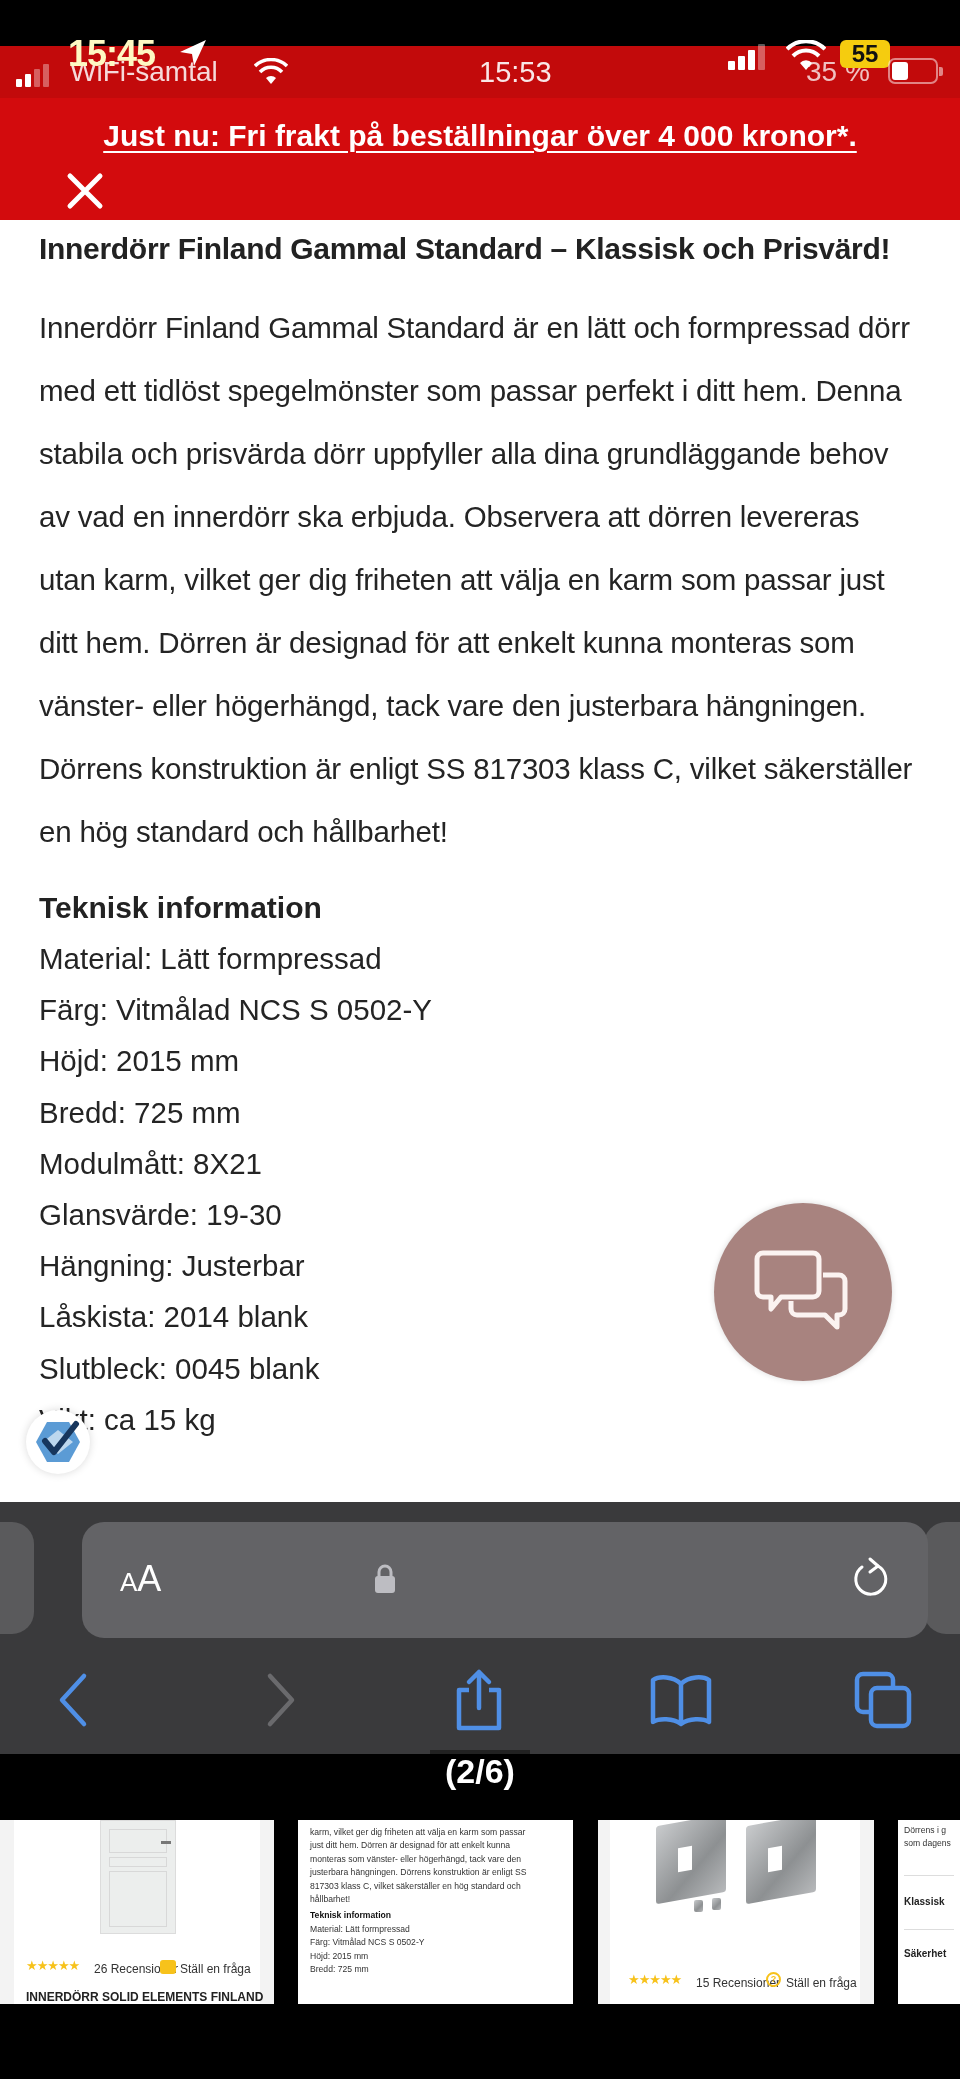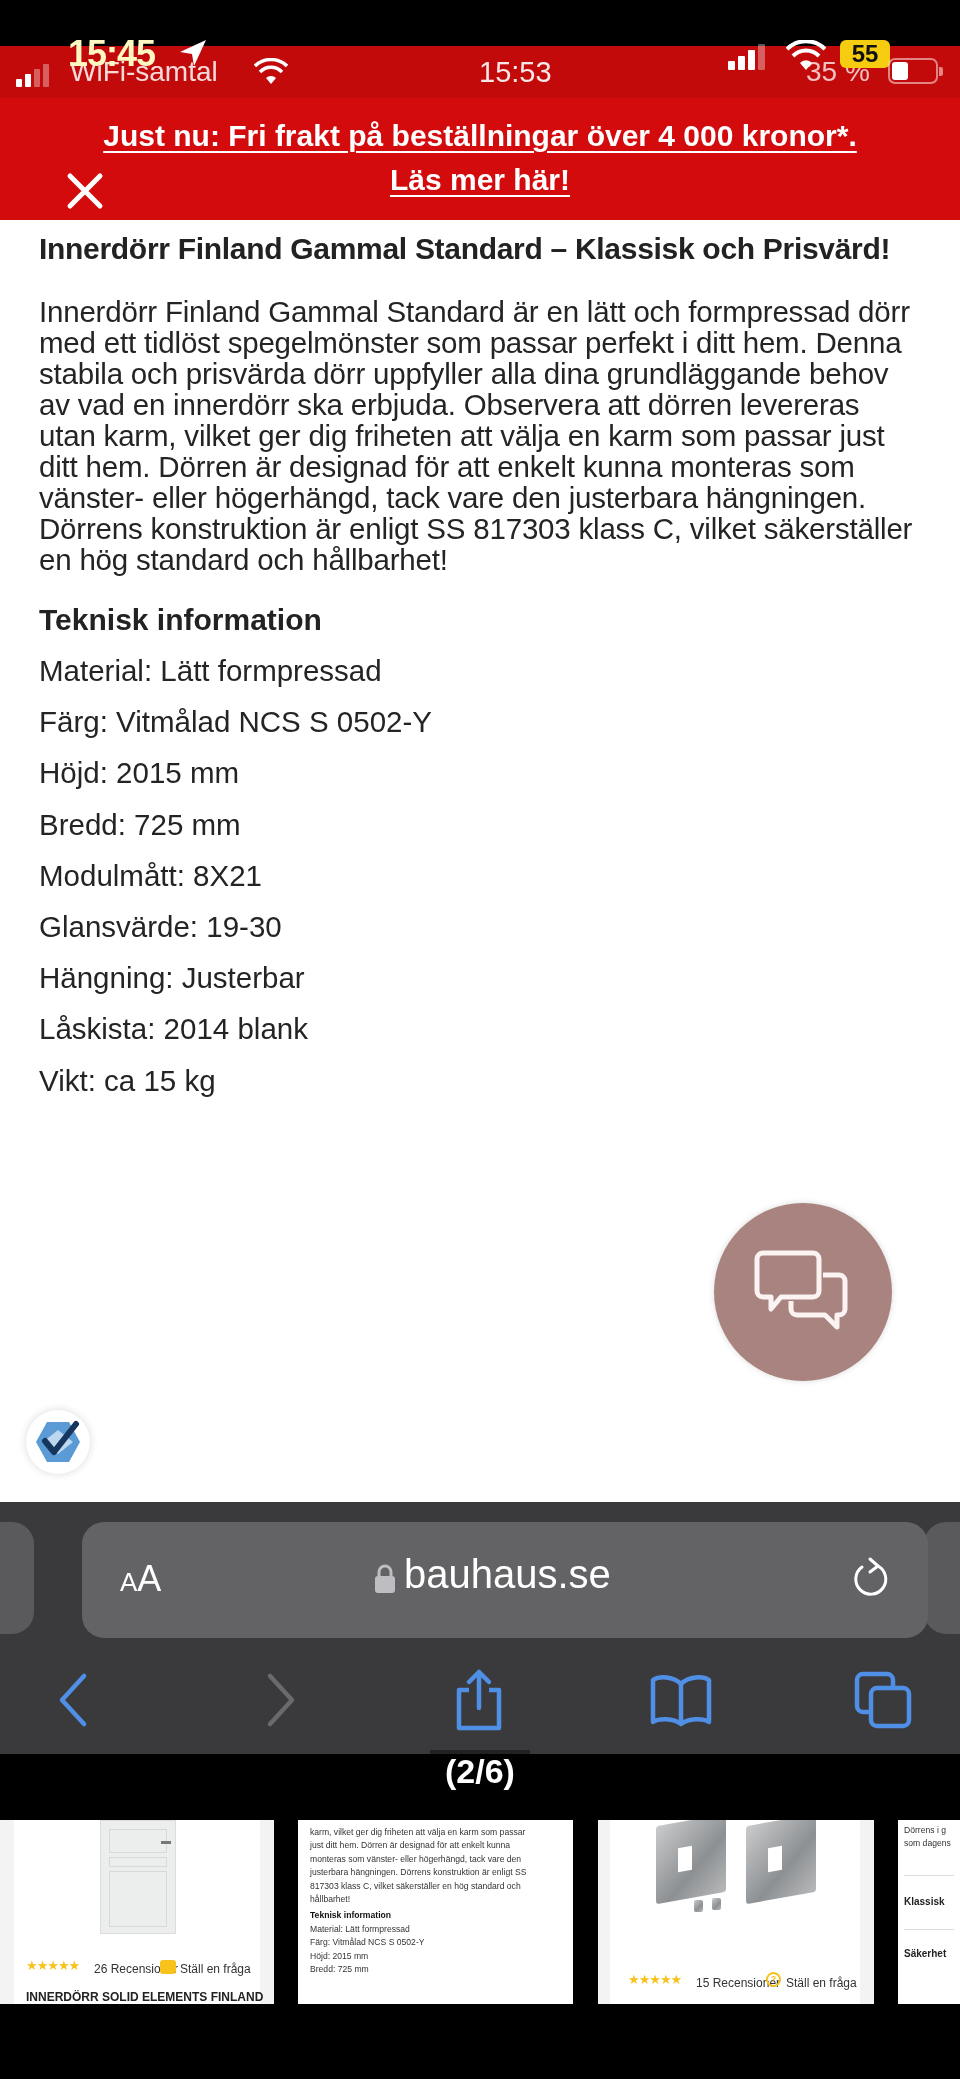--- a/index.html
+++ b/index.html
@@ -31,21 +31,21 @@
 
   
   .promo { position: absolute; left: 0; top: 98px; width: 960px; height: 122px; background: #d30b0d; }
   .promo-text { position: absolute; left: 40px; right: 40px; top: 16px; text-align: center; color: #fff; font-weight: bold; font-size: 30px; line-height: 44px; text-decoration: underline; text-underline-offset: 5px; text-decoration-thickness: 2px; }
   .promo-close { position: absolute; left: 66px; top: 172px; width: 38px; height: 38px; }
 
   
   .content { position: absolute; left: 0; top: 220px; width: 960px; height: 1282px; background: #fff; overflow: hidden; }
   .article { position: absolute; left: 39px; top: 0; width: 880px; color: #222; }
   .article h2 { font-size: 30px; font-weight: bold; line-height: 50px; margin-top: 4px; letter-spacing: -0.3px; }
-  .article p.body { font-size: 29.5px; line-height: 31px; margin-top: 22px; letter-spacing: -0.2px; color: #242424; }
+  .article p.body { font-size: 29.5px; line-height: 63px; margin-top: 22px; letter-spacing: -0.2px; color: #242424; }
   .article h3 { font-size: 30px; font-weight: bold; line-height: 50px; margin-top: 20px; }
   .spec { font-size: 29.5px; line-height: 51.2px; color: #242424; }
 
   
   .chat-fab { position: absolute; left: 714px; top: 1203px; width: 178px; height: 178px; border-radius: 50%; background: #a8837f; box-shadow: 0 0 6px rgba(0,0,0,0.15); display: flex; align-items: center; justify-content: center; }
   .verify-badge { position: absolute; left: 26px; top: 1410px; width: 64px; height: 64px; border-radius: 50%; background: #fff; box-shadow: 0 0 8px rgba(0,0,0,0.15); display: flex; align-items: center; justify-content: center; }
 
   
   .safari { position: absolute; left: 0; top: 1502px; width: 960px; height: 252px; background: #3a3a3c; }
   .tab-ghost-left { position: absolute; left: -40px; top: 20px; width: 74px; height: 112px; background: #5a5a5c; border-radius: 22px; }
@@ -124,40 +124,40 @@
 <div class="battery-pct">35 %</div>
 <div class="badge-55">55</div>
 <div class="battery">
     <div class="fill"></div>
     <div class="nub"></div>
   </div>
 
 <div class="promo">
   <div class="promo-text">
     <div>Just nu: Fri frakt på beställningar över 4 000 kronor*.</div>
-    <div>Läs mer här!</div>
   </div>
 </div>
 <svg class="promo-close" viewBox="0 0 38 38">
     <path d="M4 4 L34 34 M34 4 L4 34" stroke="#fff" stroke-width="5" stroke-linecap="round"></path>
   </svg>
 
 <div class="content">
   <div class="article">
     <h2>Innerdörr Finland Gammal Standard – Klassisk och Prisvärd!</h2>
     <p class="body">Innerdörr Finland Gammal Standard är en lätt och formpressad dörr med ett tidlöst spegelmönster som passar perfekt i ditt hem. Denna stabila och prisvärda dörr uppfyller alla dina grundläggande behov av vad en innerdörr ska erbjuda. Observera att dörren levereras utan karm, vilket ger dig friheten att välja en karm som passar just ditt hem. Dörren är designad för att enkelt kunna monteras som vänster- eller högerhängd, tack vare den justerbara hängningen. Dörrens konstruktion är enligt SS 817303 klass C, vilket säkerställer en hög standard och hållbarhet!</p>
     <h3>Teknisk information</h3>
     <div class="spec">Material: Lätt formpressad</div>
     <div class="spec">Färg: Vitmålad NCS S 0502-Y</div>
     <div class="spec">Höjd: 2015 mm</div>
     <div class="spec">Bredd: 725 mm</div>
     <div class="spec">Modulmått: 8X21</div>
     <div class="spec">Glansvärde: 19-30</div>
     <div class="spec">Hängning: Justerbar</div>
     <div class="spec">Låskista: 2014 blank</div>
+    <div class="spec">Slutbleck: 0045 blank</div>
     <div class="spec">Vikt: ca 15 kg</div>
   </div>
 </div>
 
 <div class="chat-fab">
   <svg width="100" height="90" viewBox="0 0 100 90">
     <path d="M10 6 H60 a6 6 0 0 1 6 6 V44 a6 6 0 0 1 -6 6 H28 L18 62 V50 H10 a6 6 0 0 1 -6 -6 V12 a6 6 0 0 1 6 -6 Z" fill="none" stroke="#fbf3f1" stroke-width="5" stroke-linejoin="round"></path>
     <path d="M70 28 H86 a6 6 0 0 1 6 6 V62 a6 6 0 0 1 -6 6 H84 V80 L72 68 H44 a6 6 0 0 1 -6 -6 V54" fill="none" stroke="#fbf3f1" stroke-width="5" stroke-linejoin="round"></path>
   </svg>
 </div>
@@ -172,21 +172,20 @@
 
 <div class="safari">
   <div class="tab-ghost-left"></div>
   <div class="tab-ghost-right"></div>
   <div class="address-bar">
     <div class="aa"><small>A</small>A</div>
     <svg class="lock" viewBox="0 0 22 30">
         <path d="M5 13 V8 a6 6 0 0 1 12 0 V13" stroke="#bdbdc2" stroke-width="3" fill="none"></path>
         <rect x="1" y="12" width="20" height="17" rx="3" fill="#bdbdc2"></rect>
       </svg>
-    <div class="url">bauhaus.se</div>
     <svg class="reload" viewBox="0 0 46 46">
         <path d="M30 10 A15 15 0 1 1 14 11" stroke="#fff" stroke-width="3" fill="none" stroke-linecap="round"></path>
         <path d="M22 3 L30 10 L22 16" stroke="#fff" stroke-width="3" fill="none" stroke-linecap="round" stroke-linejoin="round"></path>
       </svg>
   </div>
   <div class="nav-row">
     <div class="nav-btn" style="left:38px">
       <svg width="34" height="56" viewBox="0 0 34 56">
           <path d="M28 4 L6 28 L28 52" stroke="#4f8fe6" stroke-width="4.5" fill="none" stroke-linecap="round" stroke-linejoin="round"></path>
         </svg>

